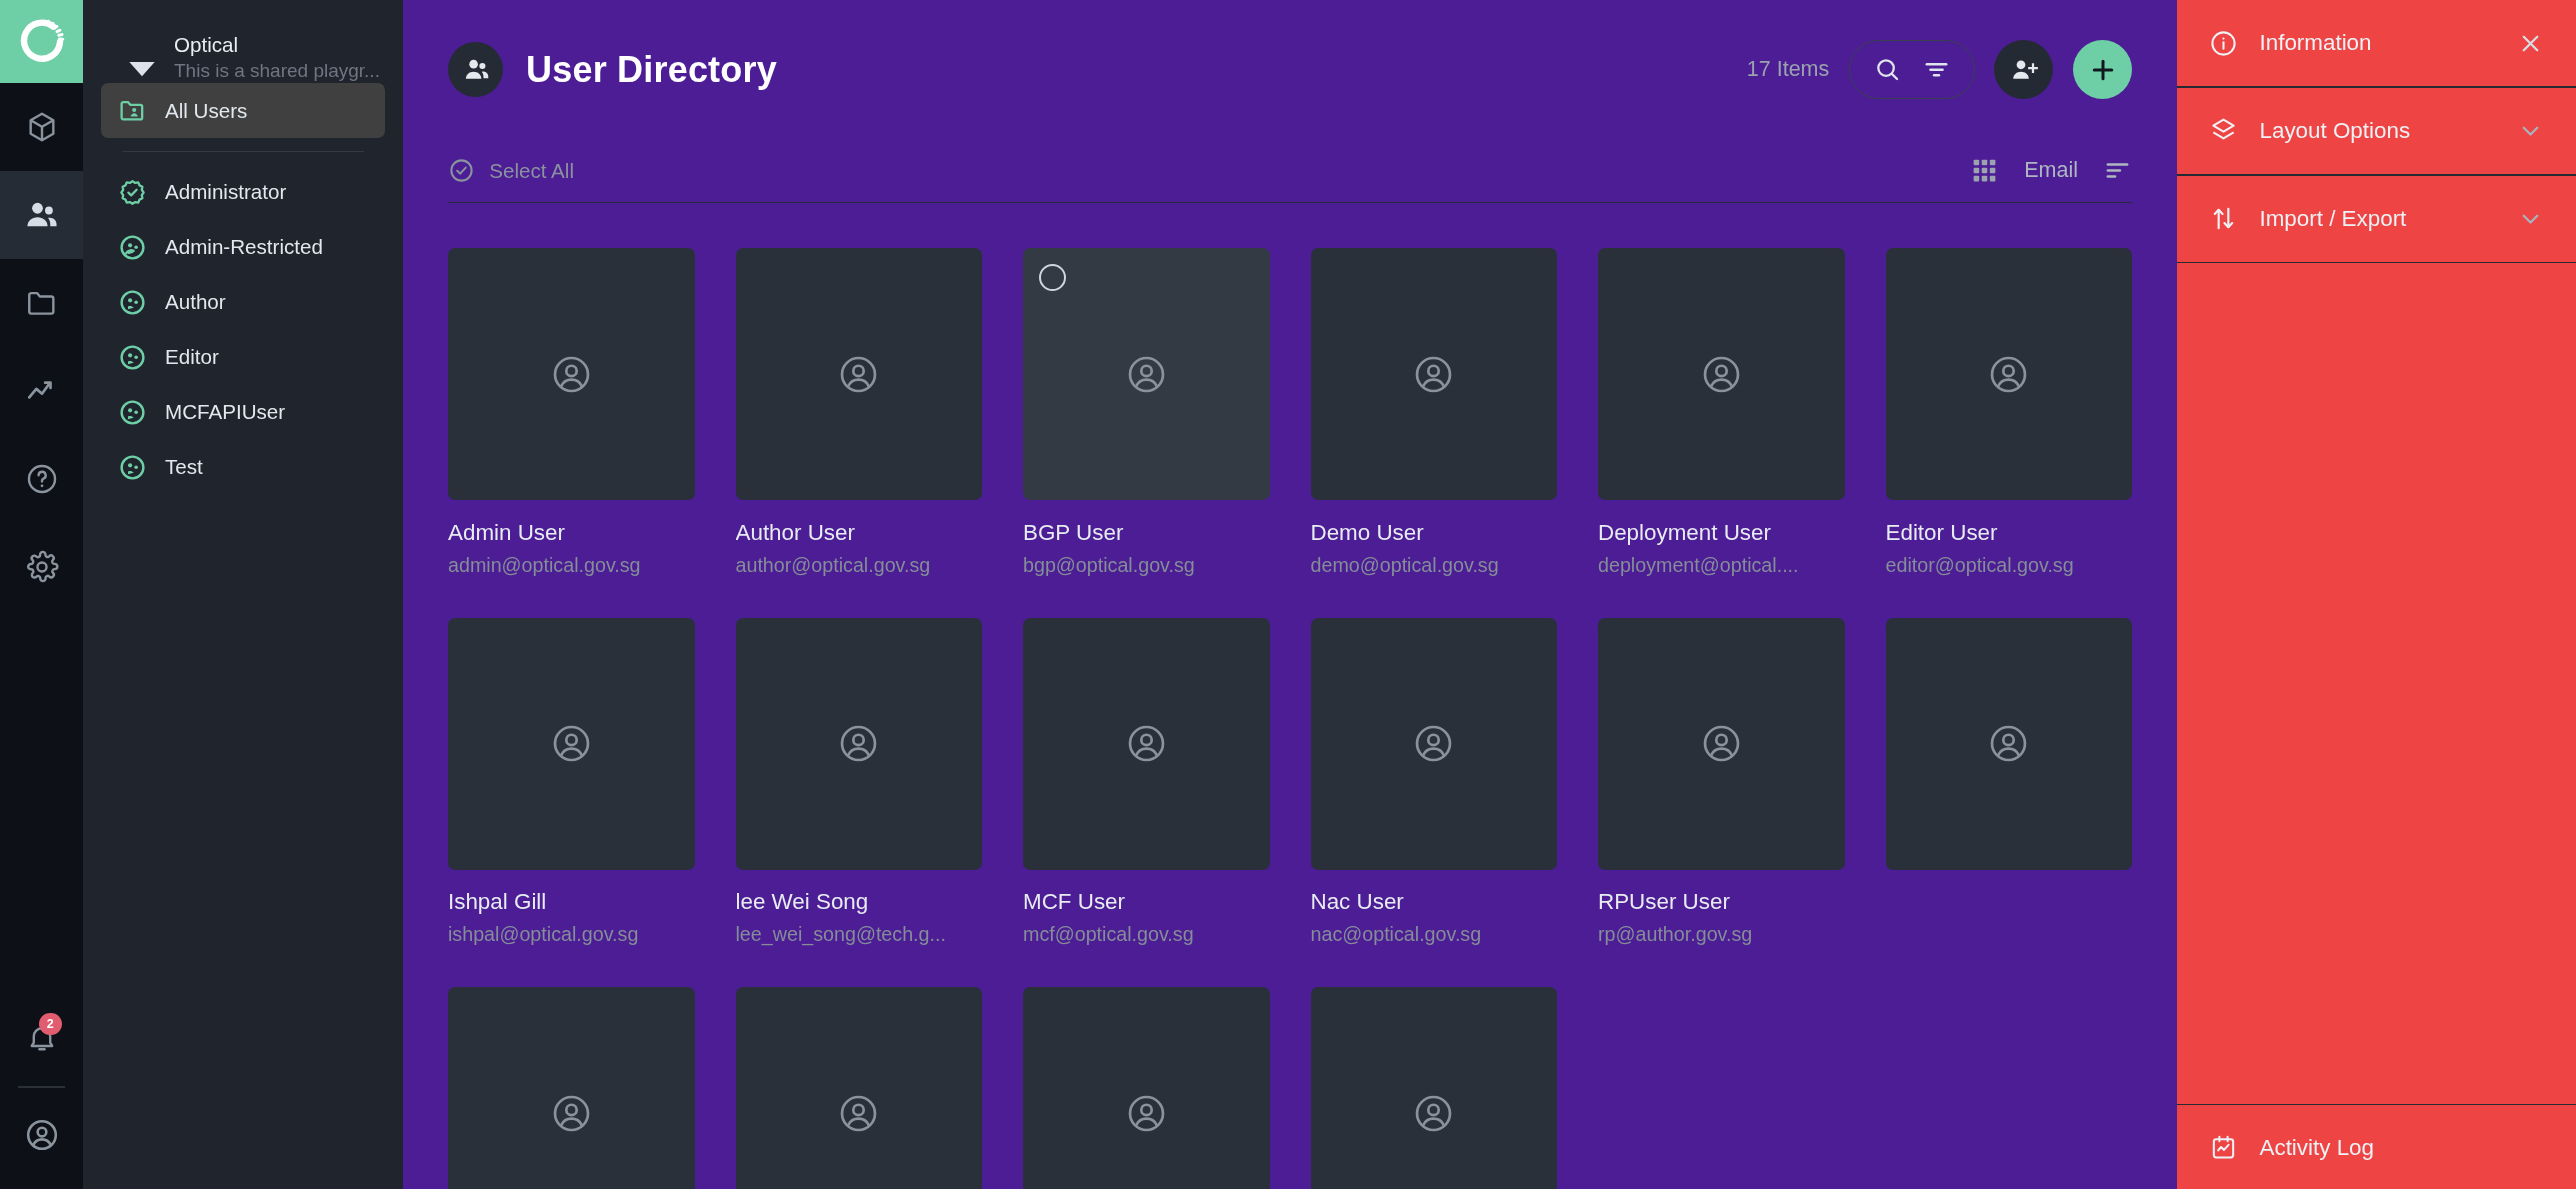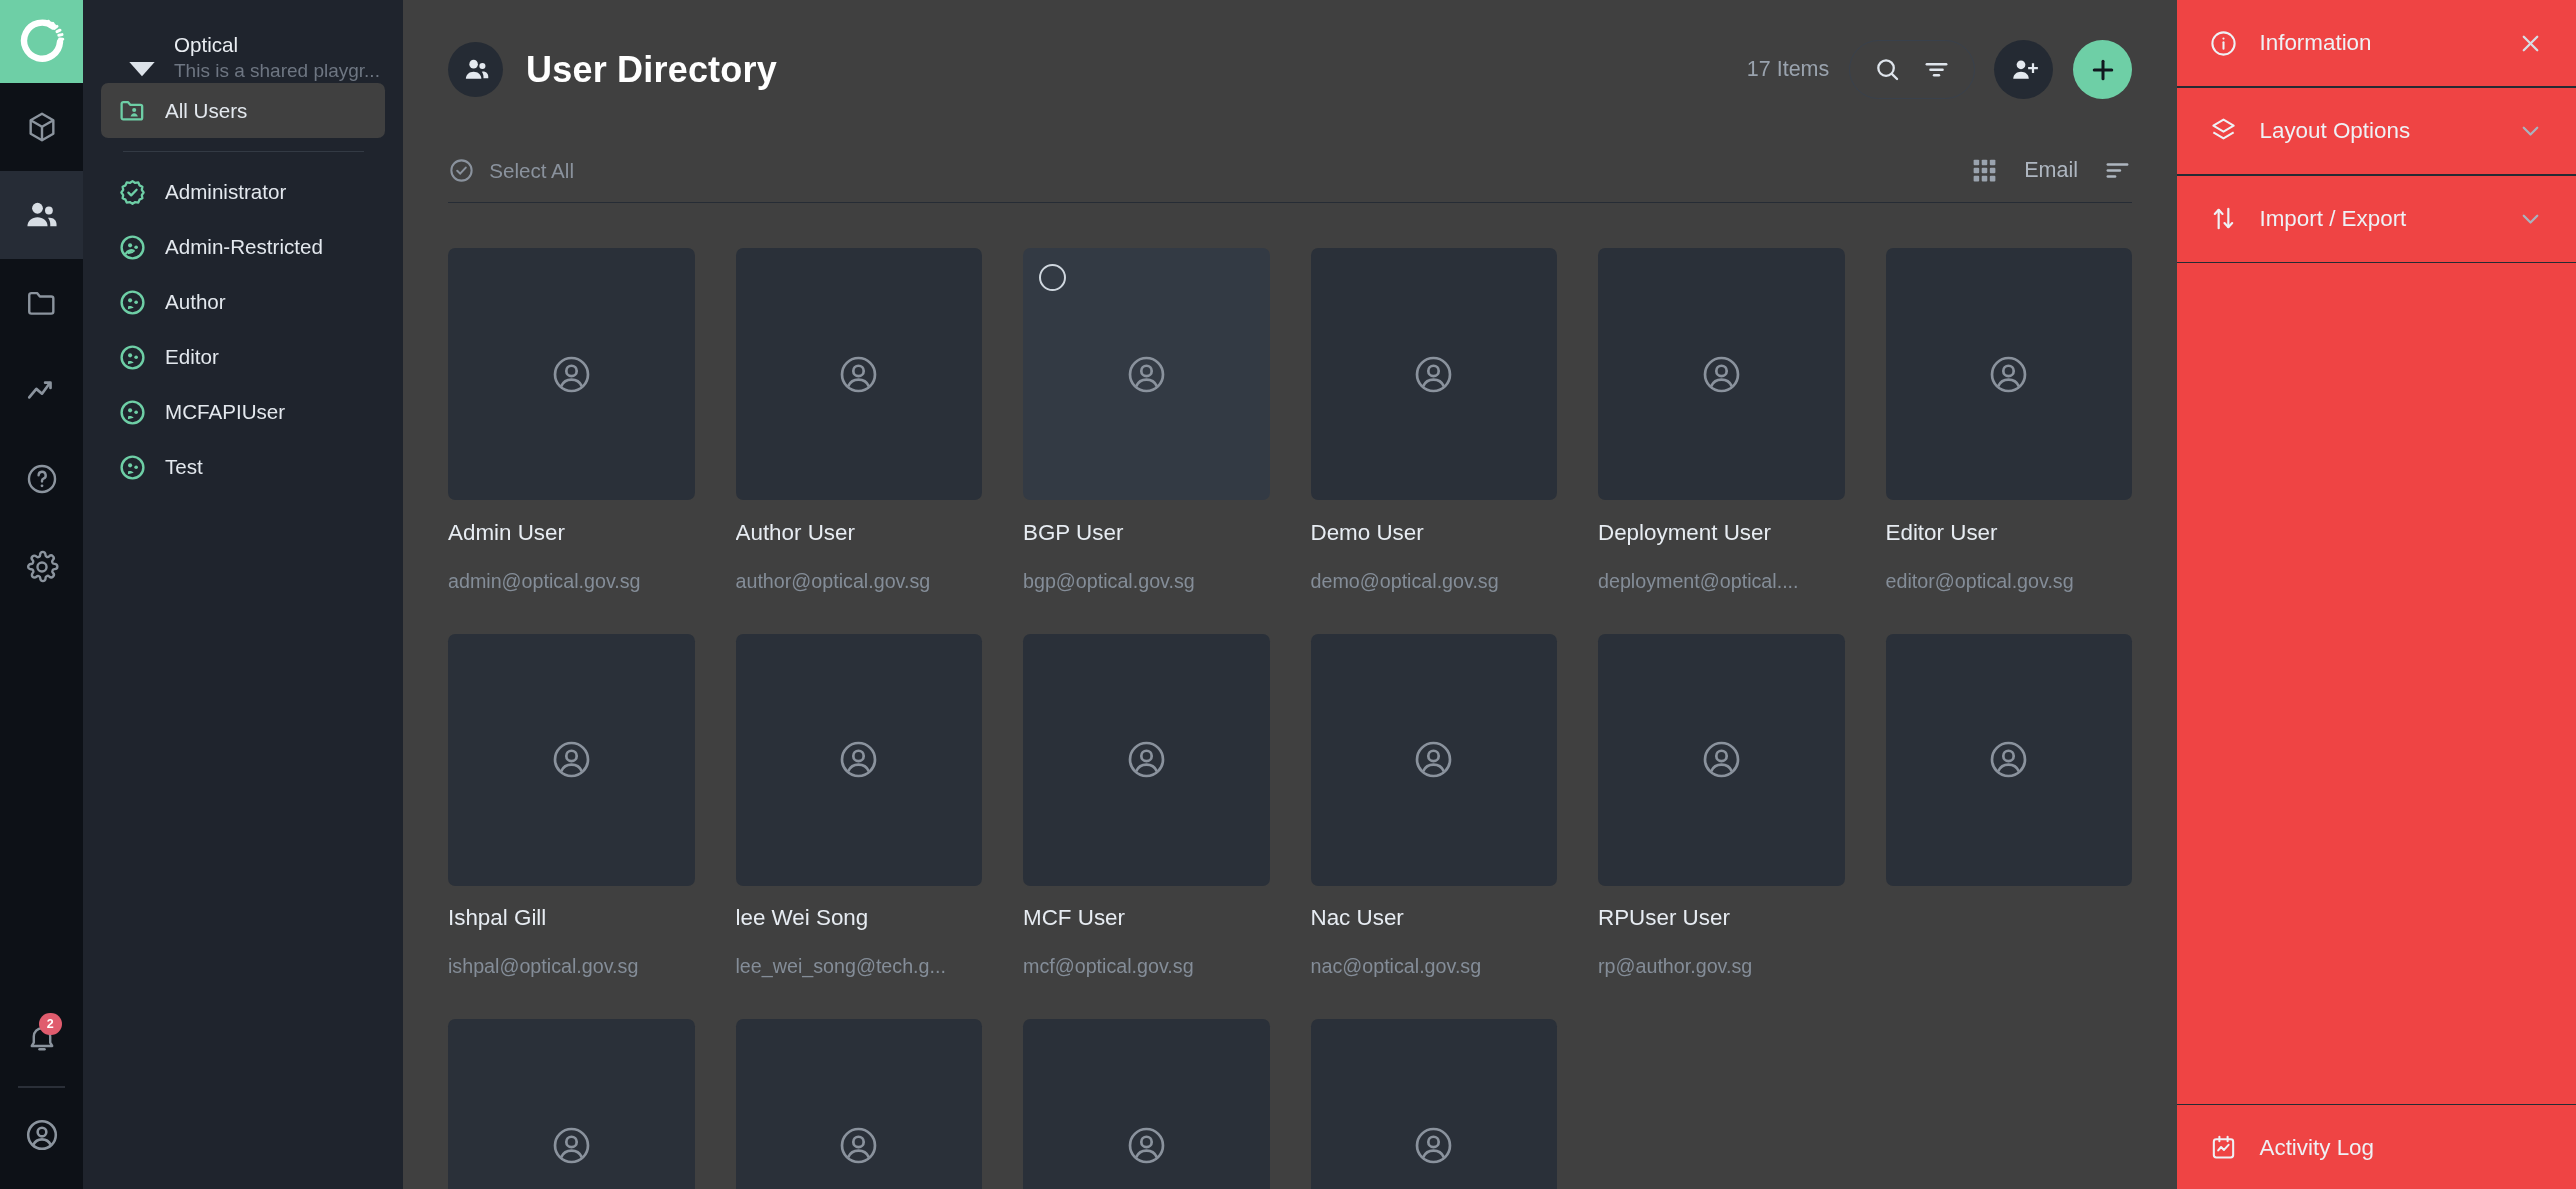--- a/index.html
+++ b/index.html
@@ -67,21 +67,21 @@
     display: flex; align-items: center; gap: 18px;
     height: 55px; padding: 0 16px; border-radius: 7.2px;
     color: #e3e8ee; font-size: 20.6px; cursor: pointer;
   }
   .sb-item.active { background: #404040; }
   .sb-sep { height: 1.8px; background: #333a44; margin: 12.5px 21.5px 12.5px 21.5px; }
   .sb-icon { width: 30px; height: 30px; flex: 0 0 30px; display: flex; align-items: center; justify-content: center; }
 
   
   .main {
-    flex: 1 1 auto; background: #404040;
+    flex: 1 1 auto; background: #4c1d95;
     display: flex; flex-direction: column; min-width: 0;
   }
   .main-header {
     height: 139px; flex: 0 0 139px;
     display: flex; align-items: center;
     padding: 0 45px 0 45px; gap: 23px;
   }
   .title-avatar {
     width: 55px; height: 55px; border-radius: 50%;
     background: #252b34; display: flex; align-items: center; justify-content: center;
@@ -124,21 +124,21 @@
     height: 252px; background: #2a3039; border-radius: 7.2px;
     display: flex; align-items: center; justify-content: center;
     position: relative;
   }
   .card-thumb.alt { background: #333a44; }
   .card-check {
     position: absolute; top: 16px; left: 16px;
     width: 27px; height: 27px; border: 2.7px solid #cfd6de; border-radius: 50%;
   }
   .card-name { color: #e7ecf2; font-size: 22.4px; margin-top: 19.7px; white-space: nowrap; overflow: hidden; text-overflow: ellipsis; }
-  .card-email { color: #848d98; font-size: 19.7px; margin-top: 24px; white-space: nowrap; overflow: hidden; text-overflow: ellipsis; }
+  .card-email { color: #848d98; font-size: 19.7px; margin-top: 8px; white-space: nowrap; overflow: hidden; text-overflow: ellipsis; }
 
   
   .right-panel {
     width: 399px; flex: 0 0 399px; background: #ef4444;
     display: flex; flex-direction: column; position: relative;
   }
   .rp-row {
     height: 86px; display: flex; align-items: center;
     padding: 0 32px; gap: 21.5px; color: #eef1f5; font-size: 22.4px; cursor: pointer;
   }

